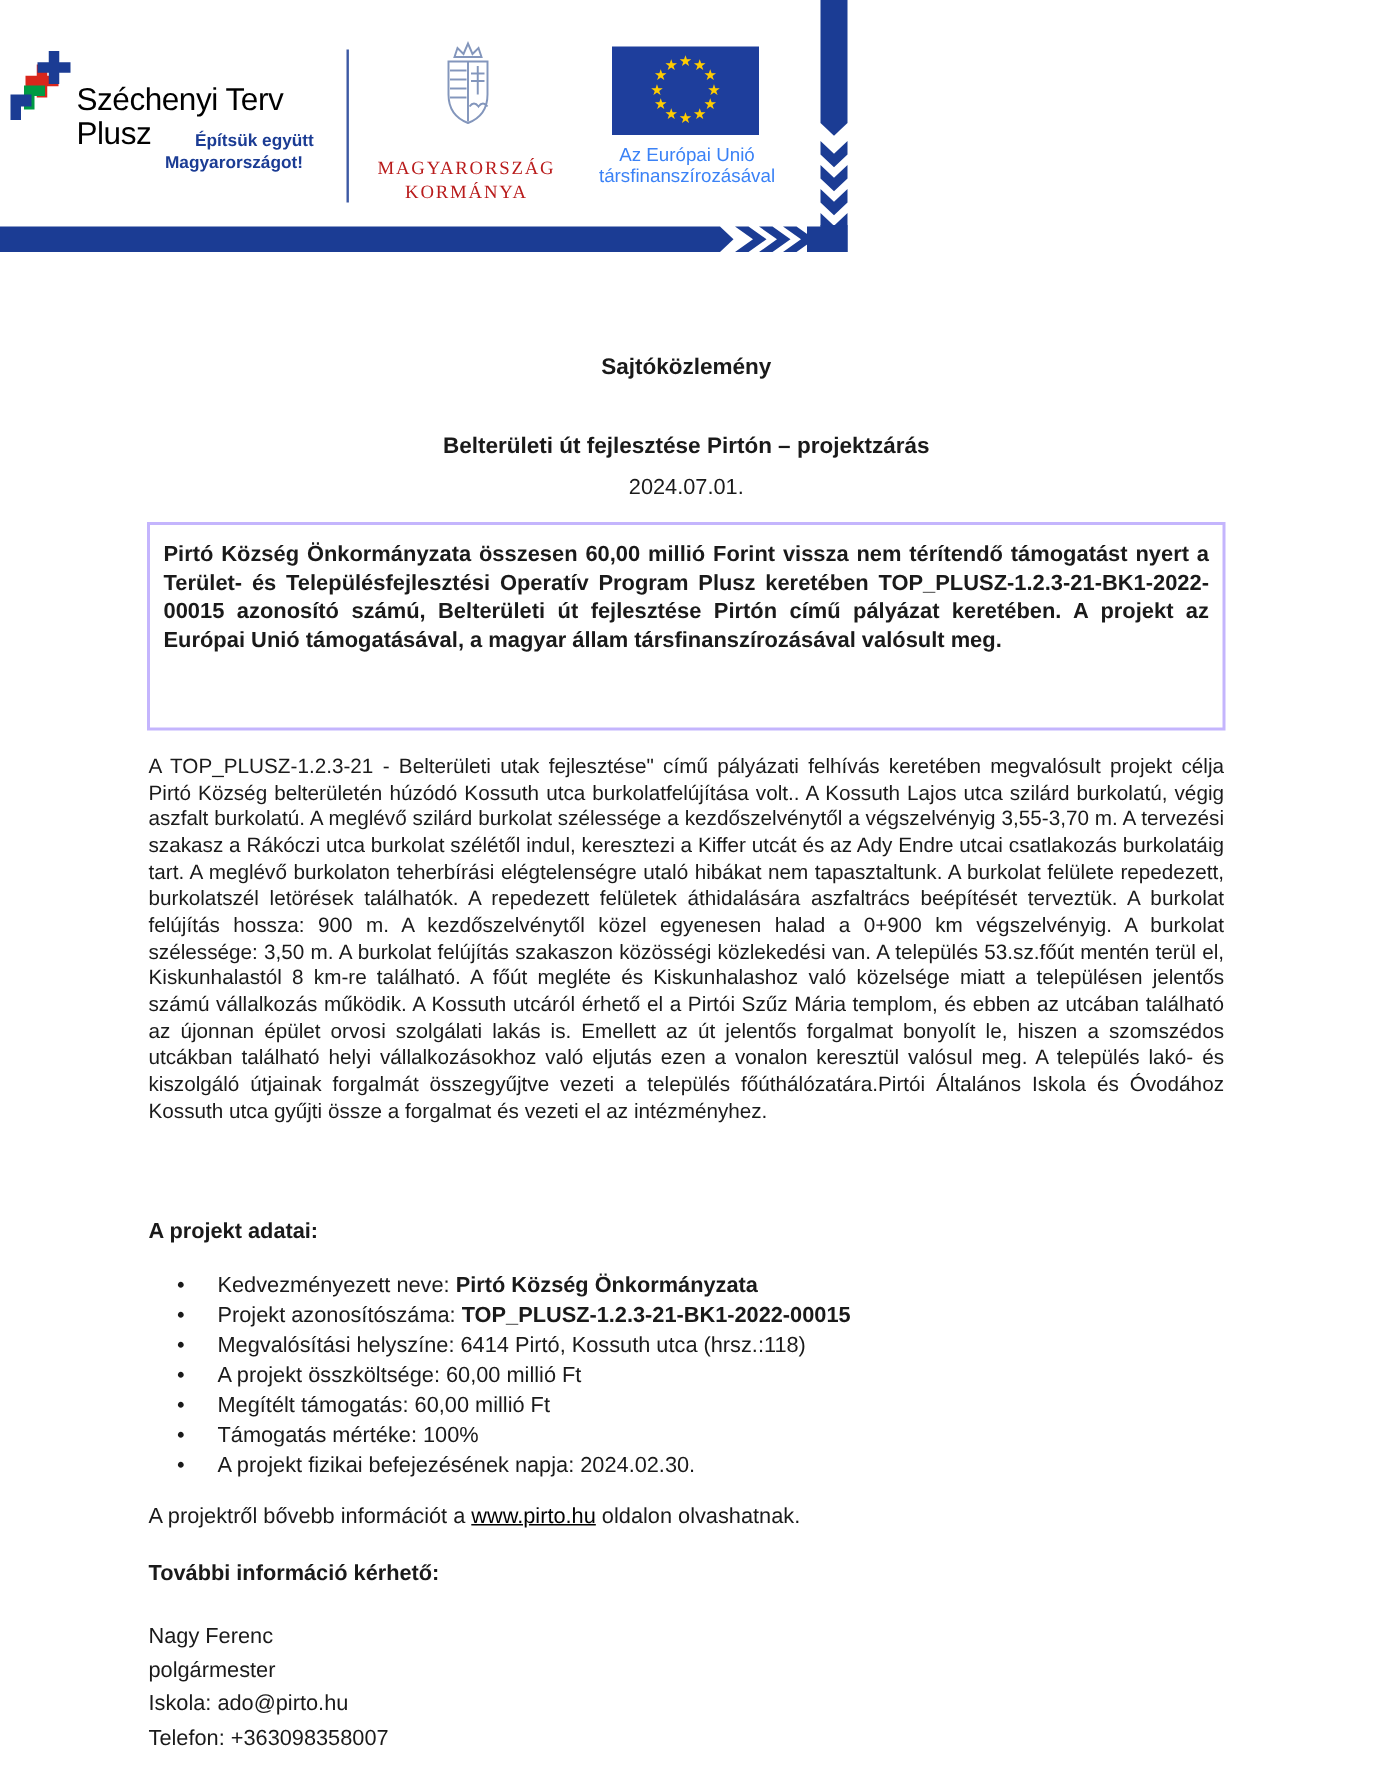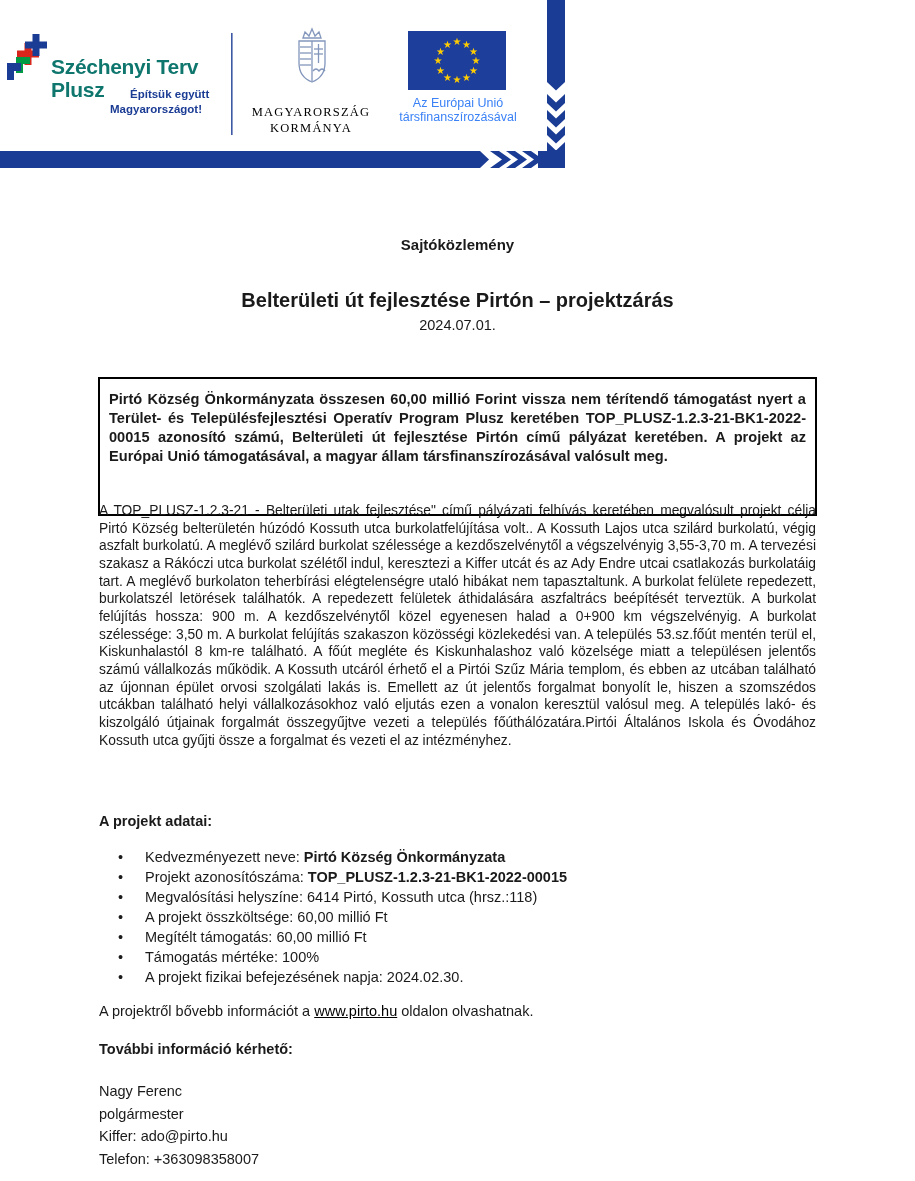--- a/index.html
+++ b/index.html
@@ -2,41 +2,41 @@
 <html lang="hu"><head>
 <meta charset="utf-8">
 <style>
   html,body{margin:0;padding:0;}
   body{width:915px;height:1181px;background:#ffffff;font-family:"Liberation Sans",sans-serif;color:#1a1a1a;position:relative;overflow:hidden;}
   .abs{position:absolute;}
 
   
   #header-deco{position:absolute;left:0;top:0;width:915px;height:190px;}
   .brand-blue{fill:#1B3C94;}
-  .sz-text{color:#0f766e;font-weight:bold;letter-spacing:-0.3px;}
+  .sz-text{color:#000000;font-weight:normal;letter-spacing:-0.3px;}
   #sz-line1{left:51px;top:55px;font-size:21px;}
   #sz-line2{left:51px;top:78px;font-size:21px;}
   .sz-tag{left:110px;color:#1B3C94;font-weight:600;font-size:11.5px;}
   #sz-tag1{top:88px;padding-left:20px;}
   #sz-tag2{top:103px;}
-  .gov-text{left:240px;width:142px;text-align:center;font-family:"Liberation Serif",serif;color:#000000;font-size:12.5px;letter-spacing:1.2px;}
+  .gov-text{left:240px;width:142px;text-align:center;font-family:"Liberation Serif",serif;color:#b91c1c;font-size:12.5px;letter-spacing:1.2px;}
   #gov-line1{top:105px;}
   #gov-line2{top:121px;}
   .eu-caption{left:393px;width:130px;text-align:center;color:#3b82f6;font-size:12.5px;}
   #eu-cap1{top:96px;}
   #eu-cap2{top:110px;}
   .eu-star{font-size:10px;text-anchor:middle;dominant-baseline:central;font-family:"DejaVu Sans",sans-serif;}
 
   
   .doc-center{left:99px;width:717px;text-align:center;}
   #kicker{top:236px;font-size:15px;font-weight:bold;}
-  #doc-title{top:289px;font-size:20px;font-weight:bold;}
+  #doc-title{top:289px;font-size:15px;font-weight:bold;}
   #doc-date{top:317px;font-size:14.5px;}
 
-  #lead-box{left:98px;top:348px;width:719px;height:139px;border:2px solid #000000;box-sizing:border-box;margin-top:29px;}
+  #lead-box{left:98px;top:348px;width:719px;height:139px;border:2px solid #c4b5fd;box-sizing:border-box;}
   #lead-box p{margin:0;padding:11px 9px 0 9px;font-size:14.6px;line-height:19px;font-weight:bold;text-align:justify;}
 
   #body-text{left:99px;top:502px;width:717px;font-size:13.8px;line-height:17.65px;text-align:justify;}
 
   #data-heading{left:99px;top:813px;font-size:14.5px;font-weight:bold;}
   #data-list{left:99px;top:847px;width:717px;margin:0;padding:0;list-style:none;}
   #data-list li{position:relative;padding-left:46px;line-height:20px;font-size:14.5px;}
   #data-list .bullet{position:absolute;left:19px;top:0;}
   #data-list .b{font-weight:bold;}
 
@@ -164,15 +164,15 @@
 
 <div class="abs" id="more-info">
   <span>A projektről bővebb információt a </span><a href="#">www.pirto.hu</a><span> oldalon olvashatnak.</span>
 </div>
 
 <div class="abs" id="contact-heading">További információ kérhető:</div>
 
 <div class="abs" id="contact-block">
   <div>Nagy Ferenc</div>
   <div>polgármester</div>
-  <div><span>Kiffer: </span><span>ado@pirto.hu</span></div>
+  <div><span>Iskola: </span><span>ado@pirto.hu</span></div>
   <div><span>Telefon: </span><span>+363098358007</span></div>
 </div>
 
 </body></html>

